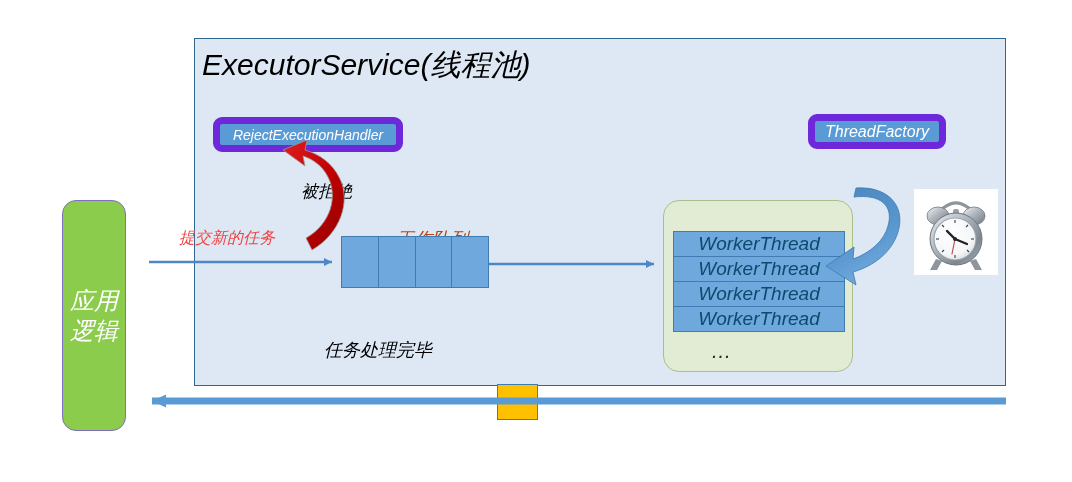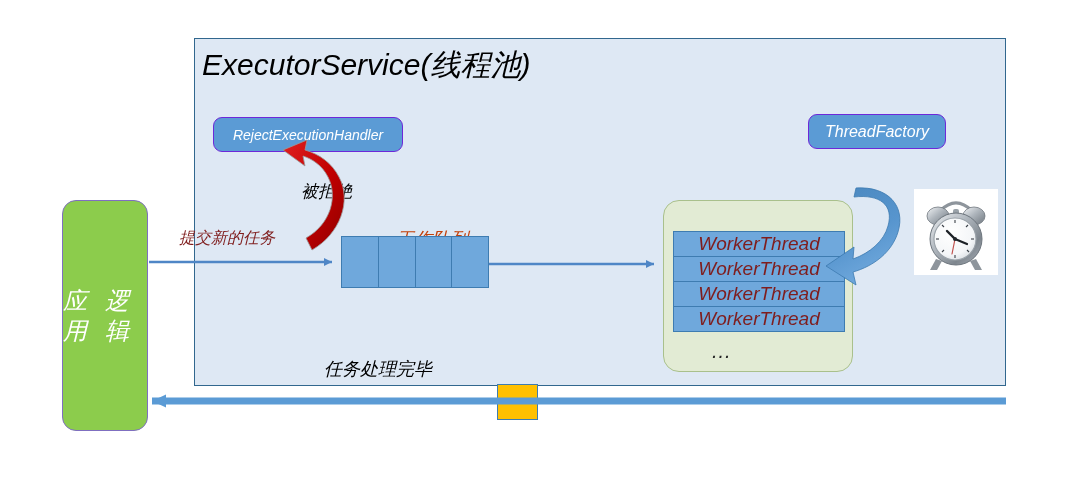--- a/index.html
+++ b/index.html
@@ -39,21 +39,21 @@
     font-size: 30px;
     color: #000000;
     letter-spacing: 0px;
     white-space: nowrap;
   }
 
   
   .pill {
     position: absolute;
     background: #5B9BD5;
-    border: 1px solid #6d28d9;
+    border: 7px solid #6d28d9;
     border-radius: 9px;
     color: #FFFFFF;
     display: flex;
     align-items: center;
     justify-content: center;
     box-sizing: border-box;
     white-space: nowrap;
   }
   #reject-handler-box {
     left: 213px;
@@ -87,28 +87,28 @@
     color: #c2410c;
     white-space: nowrap;
     margin-top: 24px;
   }
 
   
   #app-logic-box {
     position: absolute;
     left: 62px;
     top: 200px;
-    width: 86px;
+    width: 64px;
     height: 231px;
     background: #8CCC4C;
     border: 1px solid #7F6FC0;
     border-radius: 14px;
     box-sizing: border-box;
     display: flex;
-    flex-direction: row;
+    flex-direction: column;
     align-items: center;
     justify-content: center;
     color: #FFFFFF;
     font-size: 24px;
     line-height: 1.22;
   }
 
   
   #work-queue {
     position: absolute;
@@ -145,21 +145,21 @@
     left: 9px;
     top: 30px;
     width: 172px;
   }
   .worker-thread {
     height: 26px;
     background: #6FA8DC;
     border: 1px solid #3E7CB1;
     margin-top: -1px;
     box-sizing: border-box;
-    color: #7f1d1d;
+    color: #0c4a6e;
     font-size: 19px;
     display: flex;
     align-items: center;
     justify-content: center;
     white-space: nowrap;
   }
   .worker-thread:first-child { margin-top: 0; }
   #worker-ellipsis {
     position: absolute;
     left: 48px;
@@ -180,36 +180,36 @@
     background: #FFFFFF;
     box-sizing: border-box;
   }
 
   
   #submit-label {
     position: absolute;
     left: 179px;
     top: 228px;
     font-size: 16px;
-    color: #7f1d1d;
+    color: #ef4444;
     line-height: 1.22;
     white-space: nowrap;
   }
   #rejected-label {
     position: absolute;
     left: 301px;
     top: 180px;
     font-size: 17px;
     color: #000000;
     white-space: nowrap;
   }
   #done-label {
     position: absolute;
     left: 324px;
-    top: 357px;
+    top: 338px;
     font-size: 18px;
     color: #000000;
     white-space: nowrap;
   }
 
   
   #return-marker {
     position: absolute;
     left: 497px;
     top: 384px;

